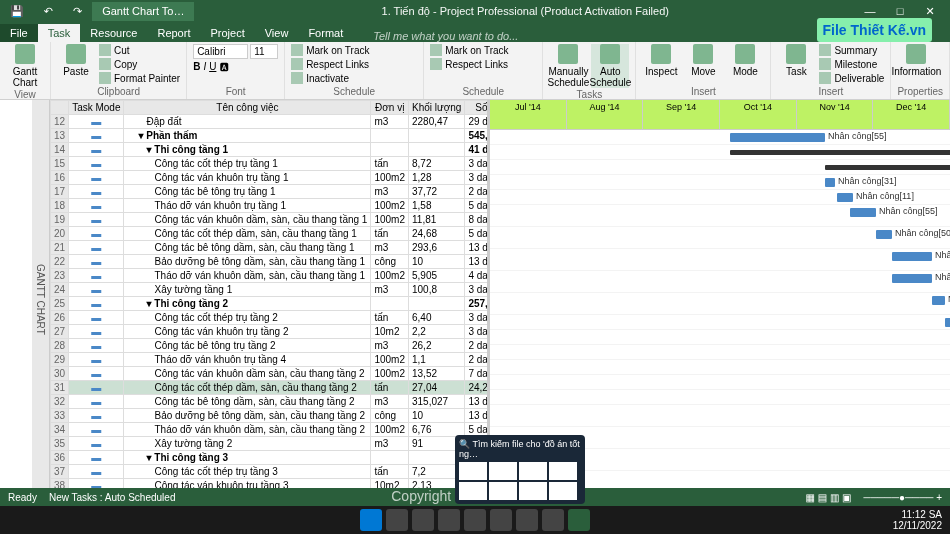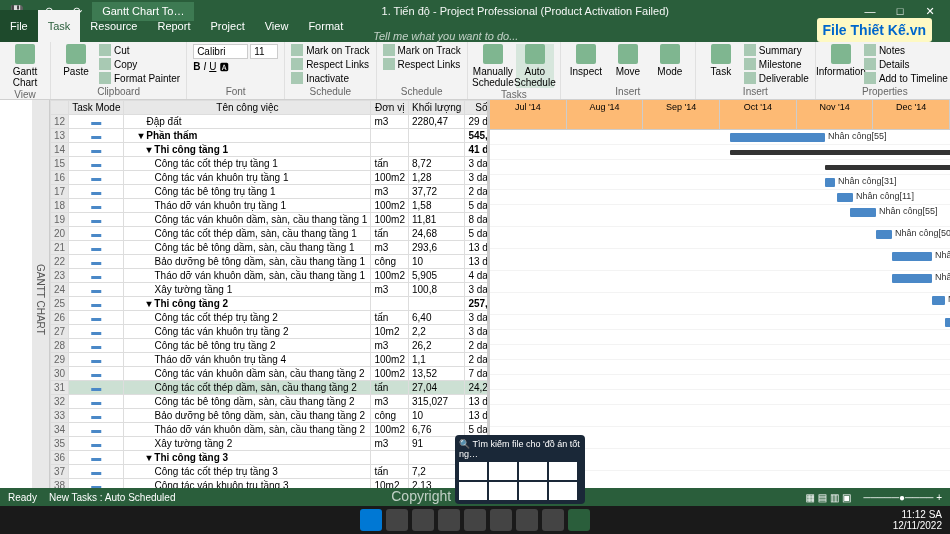--- a/index.html
+++ b/index.html
@@ -8,21 +8,21 @@
 
 .titlebar { background: #2a5e3b; color: #fff; height: 22px; display: flex; align-items: center; font-size: 11px; }
 .titlebar .left { display: flex; gap: 0; }
 .titlebar .tab { padding: 3px 10px; cursor: pointer; }
 .titlebar .center { flex: 1; text-align: center; opacity: 0.95; }
 .titlebar .right { display: flex; gap: 2px; padding-right: 6px; }
 .titlebar .winbtn { width: 28px; text-align: center; cursor: pointer; }
 
 
 .ribbontabs { background: #2a5e3b; color: #fff; height: 20px; display: flex; align-items: flex-end; font-size: 11px; }
-.ribbontabs .rt { padding: 10px 10px; cursor: pointer; }
+.ribbontabs .rt { padding: 3px 10px; cursor: pointer; }
 .ribbontabs .rt.file { background: #1e4a2c; }
 .ribbontabs .rt.active { background: #f3f3f3; color: #2a5e3b; }
 .ribbontabs .tell { flex: 1; padding-left: 20px; opacity: 0.7; font-style: italic; }
 
 
 .ribbon { background: #f3f3f3; height: 58px; border-bottom: 1px solid #d0d0d0; display: flex; font-size: 10px; }
 .group { border-right: 1px solid #e0e0e0; padding: 2px 6px; display: flex; flex-direction: column; justify-content: space-between; }
 .group .body { display: flex; gap: 4px; align-items: flex-start; flex: 1; }
 .group .label { text-align: center; color: #666; font-size: 10px; padding-top: 1px; }
 .bigbtn { display: flex; flex-direction: column; align-items: center; justify-content: center; width: 38px; text-align: center; line-height: 11px; cursor: pointer; }
@@ -44,39 +44,39 @@
 th, td { border: 1px solid #ddd; padding: 1px 3px; white-space: nowrap; overflow: hidden; text-overflow: ellipsis; height: 14px; }
 th { background: #e8e8e8; font-weight: normal; position: sticky; top: 0; }
 .rowh { background: #e8e8e8; width: 20px; text-align: center; color: #666; }
 .sel { background: #cce0d3; }
 .bold { font-weight: bold; }
 .indent1 { padding-left: 14px; }
 .indent2 { padding-left: 22px; }
 .indent3 { padding-left: 30px; }
 
 
-.ganttheader { height: 30px; background: #fdba74; border-bottom: 1px solid #ccc; display: flex; font-size: 9px; }
+.ganttheader { height: 30px; background: #bef264; border-bottom: 1px solid #ccc; display: flex; font-size: 9px; }
 .ganttheader .mcol { border-right: 1px solid #ccc; flex: 1; text-align: center; padding-top: 2px; }
 .ganttbody { position: relative; }
 .grow { height: 15px; position: relative; border-bottom: 1px solid #f3f3f3; }
 .bar { position: absolute; height: 9px; top: 3px; background: #4a88c7; border-radius: 1px; }
 .bar.sum { background: #333; height: 5px; top: 5px; }
 .barlabel { position: absolute; font-size: 9px; color: #333; top: 1px; white-space: nowrap; }
 
 
 .statusbar { position: absolute; bottom: 28px; left: 0; right: 0; height: 18px; background: #2a5e3b; color: #fff; display: flex; align-items: center; font-size: 10px; padding: 0 8px; gap: 12px; }
 .statusbar .sp { flex: 1; }
 
 
 .taskbar { position: absolute; bottom: 0; left: 0; right: 0; height: 28px; background: #1a1a1a; display: flex; align-items: center; justify-content: center; gap: 4px; }
 .taskbar .tbic { width: 22px; height: 22px; background: #444; border-radius: 3px; cursor: pointer; }
 .taskbar .clock { position: absolute; right: 8px; color: #fff; font-size: 10px; text-align: right; line-height: 11px; }
 
 
-.logo { position: absolute; top: 18px; right: 18px; background: #fef9c3; color: #0066cc; font-weight: bold; padding: 4px 6px; border-radius: 3px; font-size: 14px; z-index: 50; }
+.logo { position: absolute; top: 18px; right: 18px; background: #86efac; color: #0066cc; font-weight: bold; padding: 4px 6px; border-radius: 3px; font-size: 14px; z-index: 50; }
 .watermark { position: absolute; bottom: 30px; left: 50%; transform: translateX(-50%); color: rgba(255,255,255,0.7); font-size: 14px; z-index: 40; pointer-events: none; }
 .searchpop { position: absolute; bottom: 30px; left: 455px; width: 130px; background: #1a2838; border-radius: 4px; padding: 4px; font-size: 9px; color: #fff; z-index: 45; }
 .searchpop .thumbs { display: flex; flex-wrap: wrap; gap: 2px; margin-top: 3px; }
 .searchpop .thumbs div { width: 28px; height: 18px; background: #fff; }
 </style>
 </head>
 <body>
 
 <div class="titlebar">
   <div class="left">
@@ -229,31 +229,20 @@
       </div>
     </div>
     <div class="label">Insert</div>
   </div>
   <div class="group">
     <div class="body">
       <div class="bigbtn">
           <div class="ic"></div>
           <span>Information</span>
         </div>
-      <div class="smallrow">
-        <div class="sm">
-            <span>Notes</span>
-          </div>
-        <div class="sm">
-            <span>Details</span>
-          </div>
-        <div class="sm">
-            <span>Add to Timeline</span>
-          </div>
-      </div>
     </div>
     <div class="label">Properties</div>
   </div>
 
 </div>
 
 <div class="workarea">
   <div class="sidebar">GANTT CHART</div>
   <div class="gridwrap">
     <div class="leftgrid">

